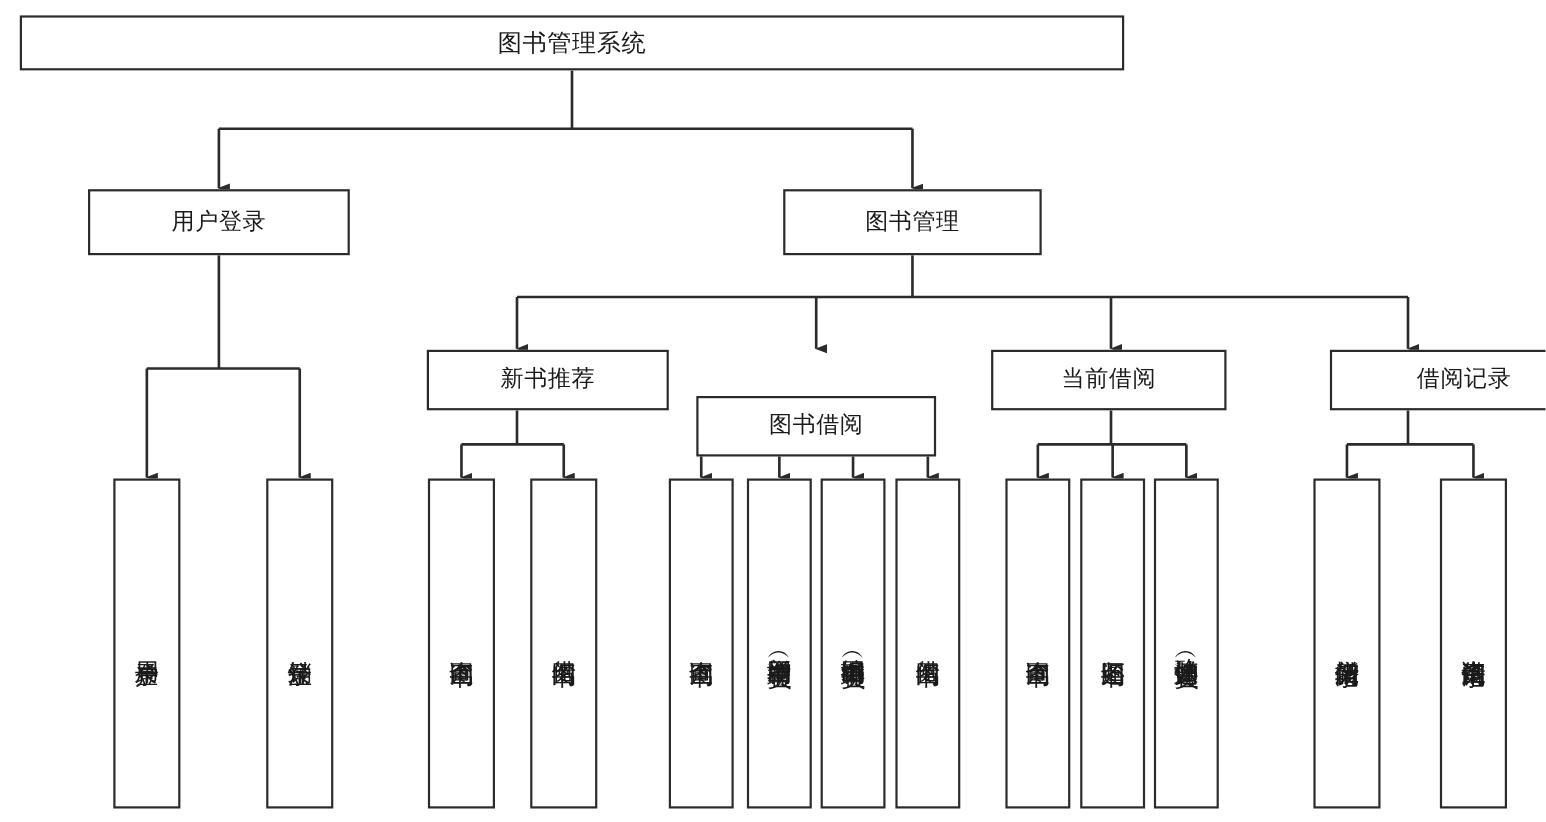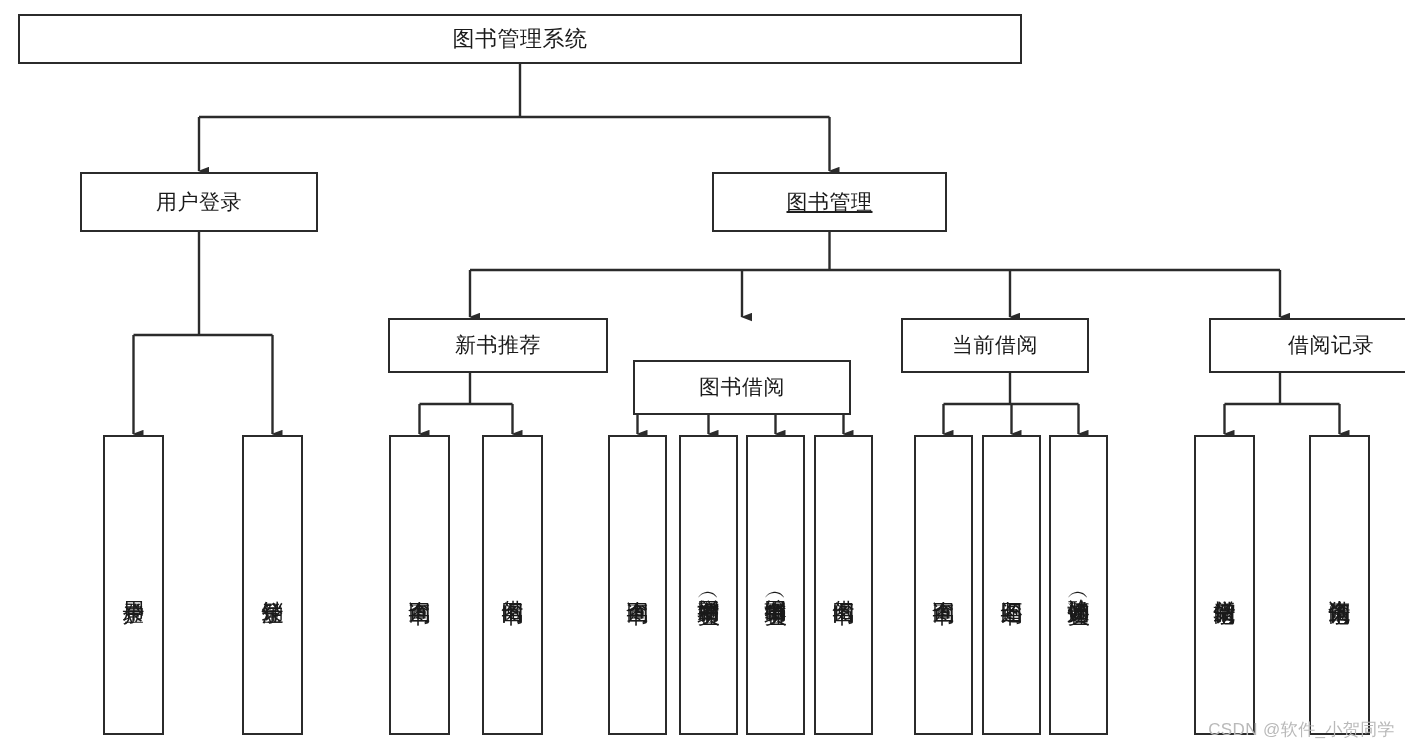--- a/index.html
+++ b/index.html
@@ -113,30 +113,30 @@
       </g>
   </svg>
 
   <div id="nodes">
       <div class="node root branch" id="node-root" style="left: 18px; top: 14px; width: 1004px; height: 50px;">
         <span class="lbl">图书管理系统</span>
       </div>
       <div class="node branch" id="node-user-login" style="left: 80px; top: 172px; width: 238px; height: 60px;">
         <span class="lbl">用户登录</span>
       </div>
-      <div class="node branch" id="node-book-manage" style="left: 712px; top: 172px; width: 235px; height: 60px; text-decoration: underline;">
+      <div class="node branch" id="node-book-manage" style="left: 712px; top: 172px; width: 235px; height: 60px;">
         <span class="lbl">图书管理</span>
       </div>
       <div class="node branch" id="node-new-book-rec" style="left: 360px; top: 318px; width: 220px; height: 55px; margin-left: 28px;">
         <span class="lbl">新书推荐</span>
       </div>
       <div class="node branch" id="node-book-borrow" style="left: 633px; top: 318px; width: 218px; height: 55px; margin-top: 42px;">
         <span class="lbl">图书借阅</span>
       </div>
-      <div class="node branch" id="node-current-borrow" style="left: 901px; top: 318px; width: 188px; height: 55px;">
+      <div class="node branch" id="node-current-borrow" style="left: 901px; top: 318px; width: 214px; height: 55px;">
         <span class="lbl">当前借阅</span>
       </div>
       <div class="node branch" id="node-borrow-record" style="left: 1209px; top: 318px; width: 244px; height: 55px;">
         <span class="lbl">借阅记录</span>
       </div>
       <div class="node leaf" id="node-leaf-user-login" style="left: 103px; top: 435px; width: 61px; height: 300px;">
         <span class="lbl">用户登录</span>
       </div>
       <div class="node leaf" id="node-leaf-user-logout" style="left: 242px; top: 435px; width: 61px; height: 300px;">
         <span class="lbl">注销登录</span>
@@ -169,14 +169,13 @@
         <span class="lbl">确认归还（管理员）</span>
       </div>
       <div class="node leaf" id="node-leaf-add-record" style="left: 1194px; top: 435px; width: 61px; height: 300px;">
         <span class="lbl">新增借阅记录</span>
       </div>
       <div class="node leaf" id="node-leaf-query-record" style="left: 1309px; top: 435px; width: 61px; height: 300px;">
         <span class="lbl">查询借阅记录</span>
       </div>
     </div>
 
-  <div id="watermark">CSDN @软件_小贺同学</div>
 </div>
 
 </body></html>

